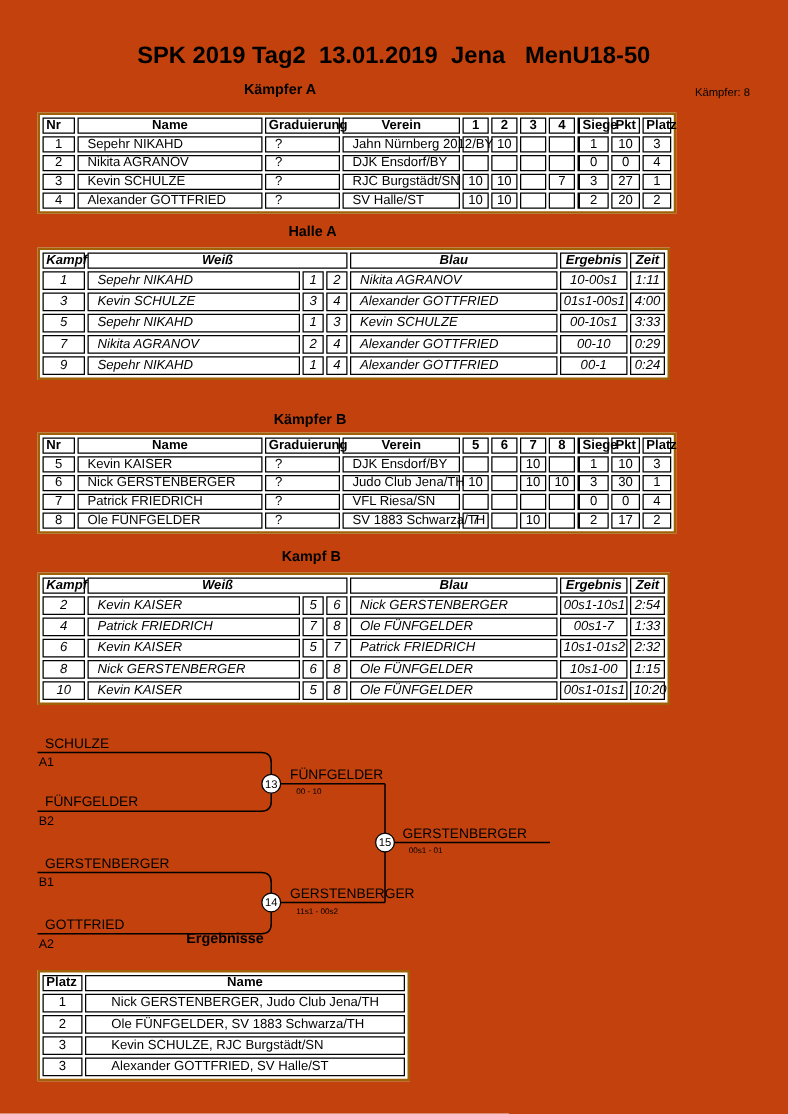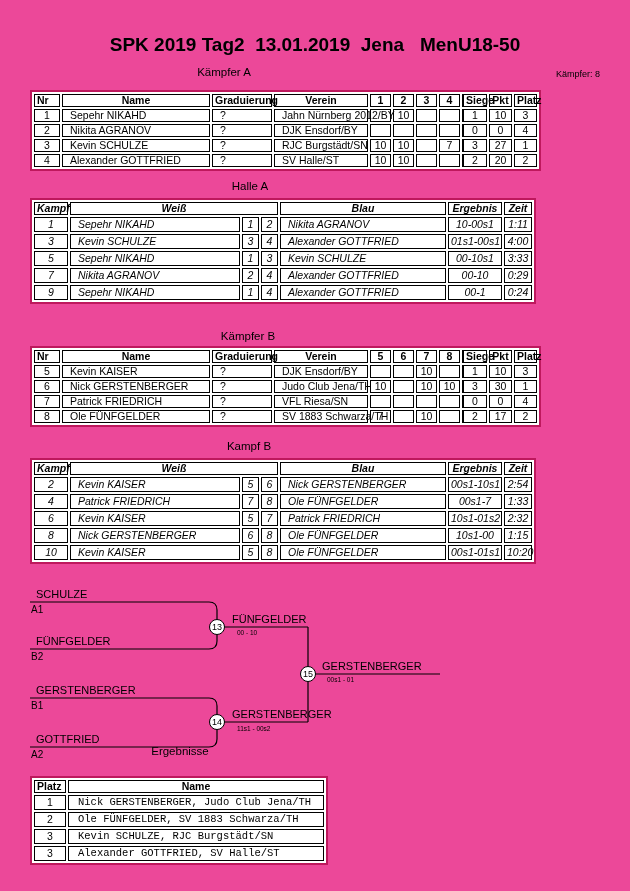--- a/index.html
+++ b/index.html
@@ -1,44 +1,44 @@
 <!DOCTYPE html>
 <html><head>
 <meta charset="utf-8">
 <style>
   html,body{margin:0;padding:0;background:#fff;}
-  .page{position:relative;width:630px;height:891px;background:#ec4899;overflow:hidden;
+  .page{position:relative;width:630px;height:891px;background:#c2410c;overflow:hidden;
         font-family:"Liberation Sans",sans-serif;color:#000;}
   .title{position:absolute;top:34px;left:0;width:100%;text-align:center;
          font-weight:bold;font-size:19px;white-space:pre;}
-  .heading{position:absolute;transform:translateX(-50%);font-weight:normal;
+  .heading{position:absolute;transform:translateX(-50%);font-weight:bold;
            font-size:11.5px;white-space:nowrap;}
   .h-ka{left:224px;top:66px;}
   .h-fa{left:250px;top:180px;}
   .h-kb{left:248px;top:330px;}
   .h-fb{left:249px;top:440px;}
   .h-er{left:180px;top:745px;}
   .count{position:absolute;top:69px;right:30px;font-size:9px;}
   table{position:absolute;border-collapse:separate;border-spacing:2px;
-        border:2px solid #be185d;table-layout:fixed;background:#fff;}
+        border:2px solid #a16207;table-layout:fixed;background:#fff;}
   td,th{border:1px solid #000;font-size:10.5px;padding:0 2px;text-align:center;
         white-space:nowrap;overflow:visible;height:11px;line-height:11px;}
   th{font-weight:bold;}
   th:first-child{text-align:left;}
   .k-table{left:30px;top:90px;width:511px;}
   .k-table.pos-b{top:346px;}
   .k-table td:nth-child(2),.k-table td:nth-child(3),.k-table td:nth-child(4){text-align:left;padding-left:7px;}
   .k-table tr > *:nth-child(9){border-left:2px solid #000;}
   .f-table{left:30px;top:198px;width:506px;font-style:italic;}
   .f-table.pos-b{top:458px;}
   .f-table td{height:13px;line-height:13px;}
   .f-table td:nth-child(2),.f-table td:nth-child(5){text-align:left;padding-left:7px;}
   .e-table{left:30px;top:776px;width:298px;}
   .e-table td{height:13px;line-height:13px;}
-  .e-table td:nth-child(2){text-align:left;padding-left:9px;font-family:Liberation Mono, monospace;}
+  .e-table td:nth-child(2){text-align:left;padding-left:20px;}
   .bracket{position:absolute;left:0;top:585px;}
   .bracket path{fill:none;stroke:#000;stroke-width:1.2;}
   .bracket line{stroke:#000;stroke-width:1.2;}
   .bracket circle{fill:#fff;stroke:#000;stroke-width:1;}
   .bracket text{font-family:"Liberation Sans",sans-serif;fill:#000;}
   .bname{font-size:11px;}
   .bseed{font-size:10px;}
   .bnum{font-size:9px;text-anchor:middle;}
   .bres{font-size:6.5px;fill:#333;}
 </style>

